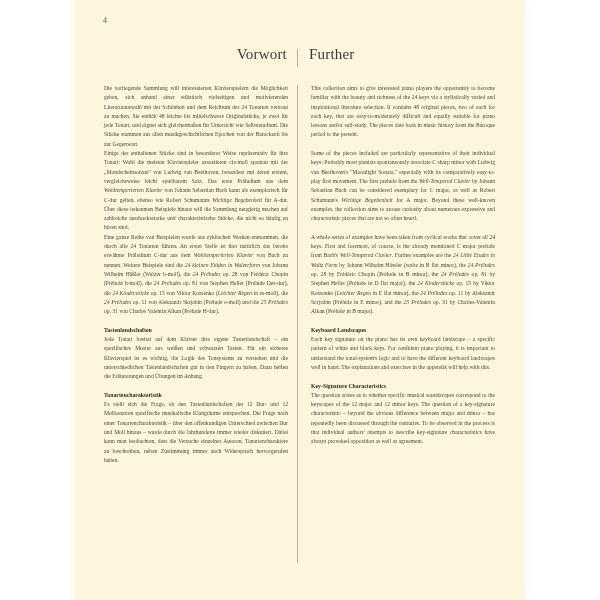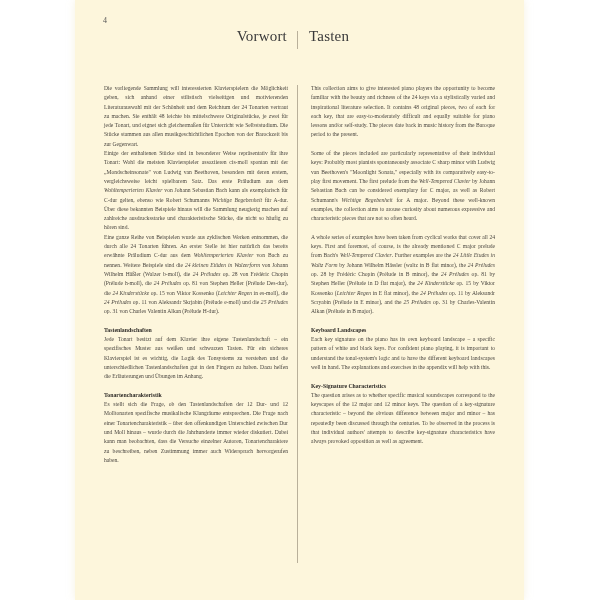--- a/index.html
+++ b/index.html
@@ -17,21 +17,21 @@
     box-shadow: 0 0 8px rgba(230,215,170,0.35);
   }
   .page-number {
     position: absolute;
     left: 28px; top: 16px;
     font-size: 8px;
     color: #555;
   }
   .title-row {
     position: absolute;
-    top: 28px; left: 0; width: 449px; height: 24px;
+    top: 46px; left: 0; width: 449px; height: 24px;
   }
   .title-left {
     position: absolute;
     right: 237px; top: 0;
     font-size: 15px; color: #3a3a3a;
     letter-spacing: 0.2px;
   }
   .title-right {
     position: absolute;
     left: 234px; top: 0;
@@ -75,21 +75,21 @@
 </style>
 </head>
 <body>
 
 <div class="page">
   <div class="page-number">4</div>
 
   <div class="title-row">
     <div class="title-left">Vorwort</div>
     <div class="title-divider"></div>
-    <div class="title-right">Tasten</div>
+    <div class="title-right">Further</div>
   </div>
 
   <div class="col-divider"></div>
 
   <div class="col col-left">
     <p>Die vorliegende Sammlung will interessierten Klavierspielern die Möglichkeit geben, sich anhand einer stilistisch vielseitigen und motivierenden Literaturauswahl mit der Schönheit und dem Reichtum der 24 Tonarten vertraut zu machen. Sie enthält 48 leichte bis mittelschwere Originalstücke, je zwei für jede Tonart, und eignet sich gleichermaßen für Unterricht wie Selbststudium. Die Stücke stammen aus allen musikgeschichtlichen Epochen von der Barockzeit bis zur Gegenwart.</p>
     <p><span>Einige der enthaltenen Stücke sind in besonderer Weise repräsentativ für ihre Tonart: Wohl die meisten Klavierspieler assoziieren cis-moll spontan mit der „Mondscheinsonate" von Ludwig van Beethoven, besonders mit deren erstem, vergleichsweise leicht spielbarem Satz. Das erste Präludium aus dem </span><em>Wohltemperierten Klavier</em><span> von Johann Sebastian Bach kann als exemplarisch für C-dur gelten, ebenso wie Robert Schumanns </span><em>Wichtige Begebenheit</em><span> für A-dur. Über diese bekannten Beispiele hinaus will die Sammlung neugierig machen auf zahlreiche ausdrucksstarke und charakteristische Stücke, die nicht so häufig zu hören sind.</span></p>
     <p><span>Eine ganze Reihe von Beispielen wurde aus zyklischen Werken entnommen, die durch alle 24 Tonarten führen. An erster Stelle ist hier natürlich das bereits erwähnte Präludium C-dur aus dem </span><em>Wohltemperierten Klavier</em><span> von Bach zu nennen. Weitere Beispiele sind die </span><em>24 kleinen Etüden in Walzerform</em><span> von Johann Wilhelm Häßler (Walzer b-moll), die </span><em>24 Préludes</em><span> op. 28 von Frédéric Chopin (Prélude h-moll), die </span><em>24 Préludes</em><span> op. 81 von Stephen Heller (Prélude Des-dur), die </span><em>24 Kinderstücke</em><span> op. 15 von Viktor Kossenko (</span><em>Leichter Regen</em><span> in es-moll), die </span><em>24 Préludes</em><span> op. 11 von Aleksandr Skrjabin (Prélude e-moll) und die </span><em>25 Préludes</em><span> op. 31 von Charles Valentin Alkan (Prélude H-dur).</span></p>
     <h3>Tastenlandschaften</h3>
     <p>Jede Tonart besitzt auf dem Klavier ihre eigene Tastenlandschaft – ein spezifisches Muster aus weißen und schwarzen Tasten. Für ein sicheres Klavierspiel ist es wichtig, die Logik des Tonsystems zu verstehen und die unterschiedlichen Tastenlandschaften gut in den Fingern zu haben. Dazu helfen die Erläuterungen und Übungen im Anhang.</p>

